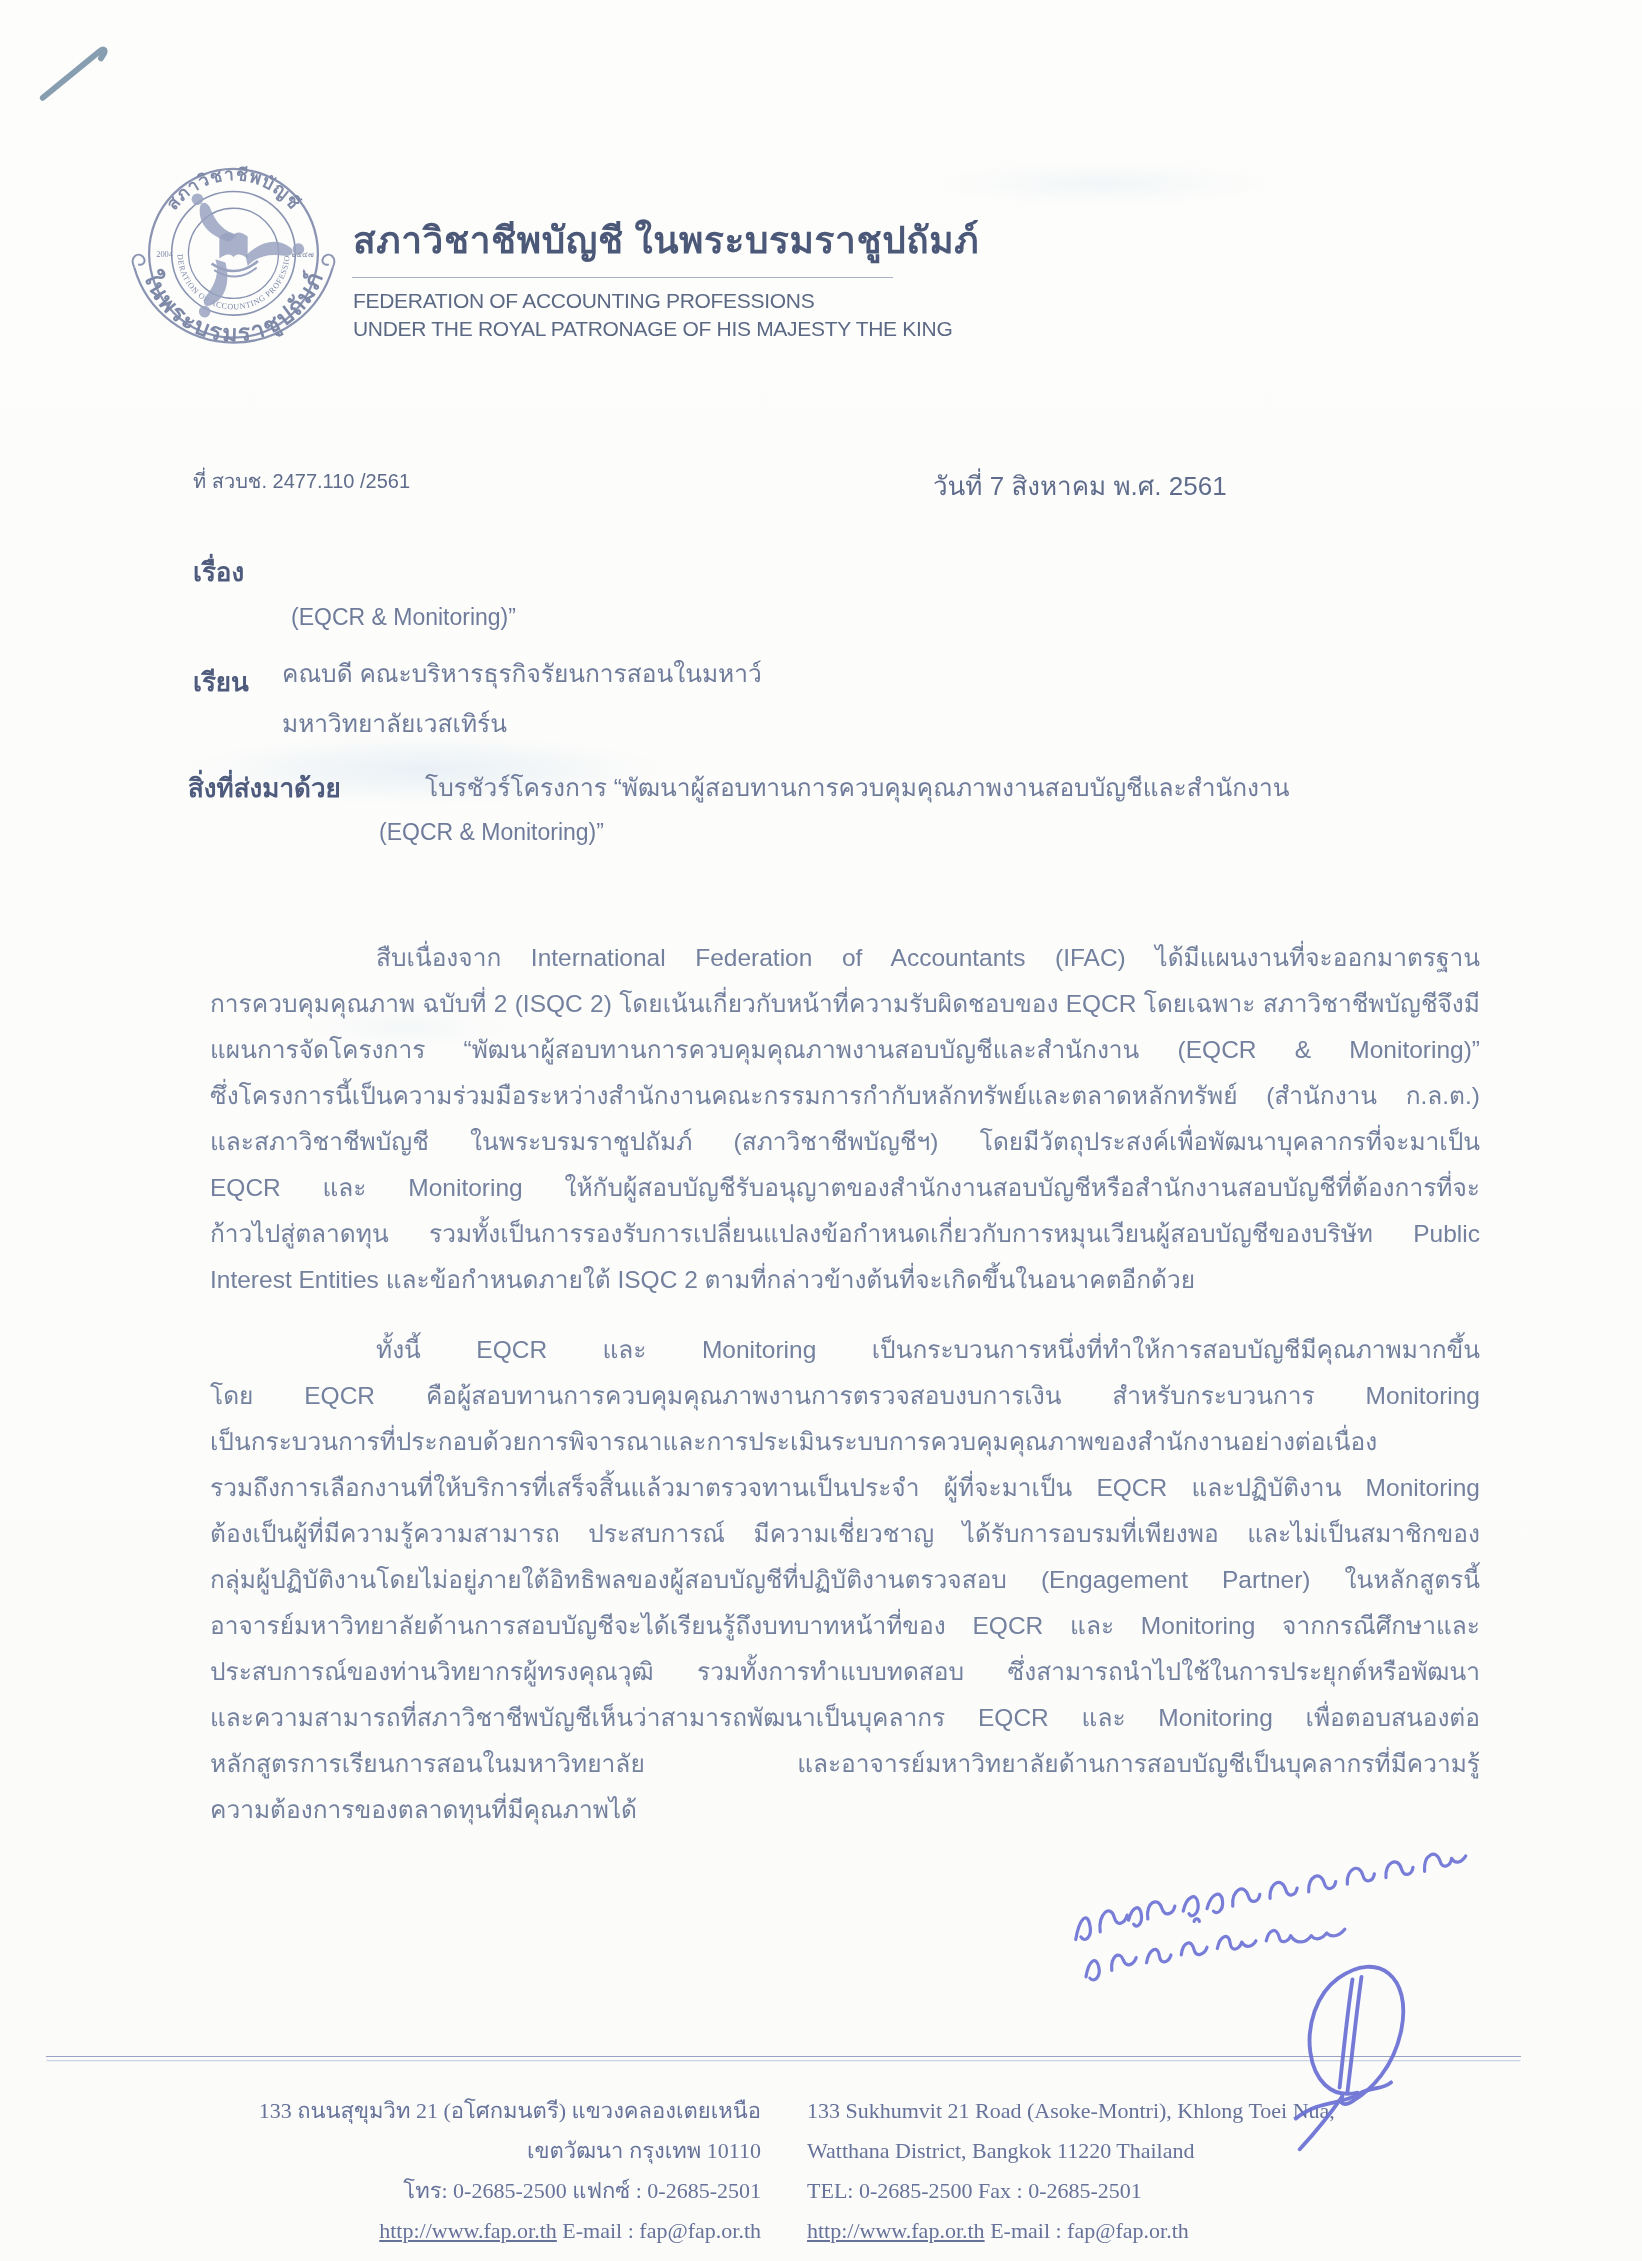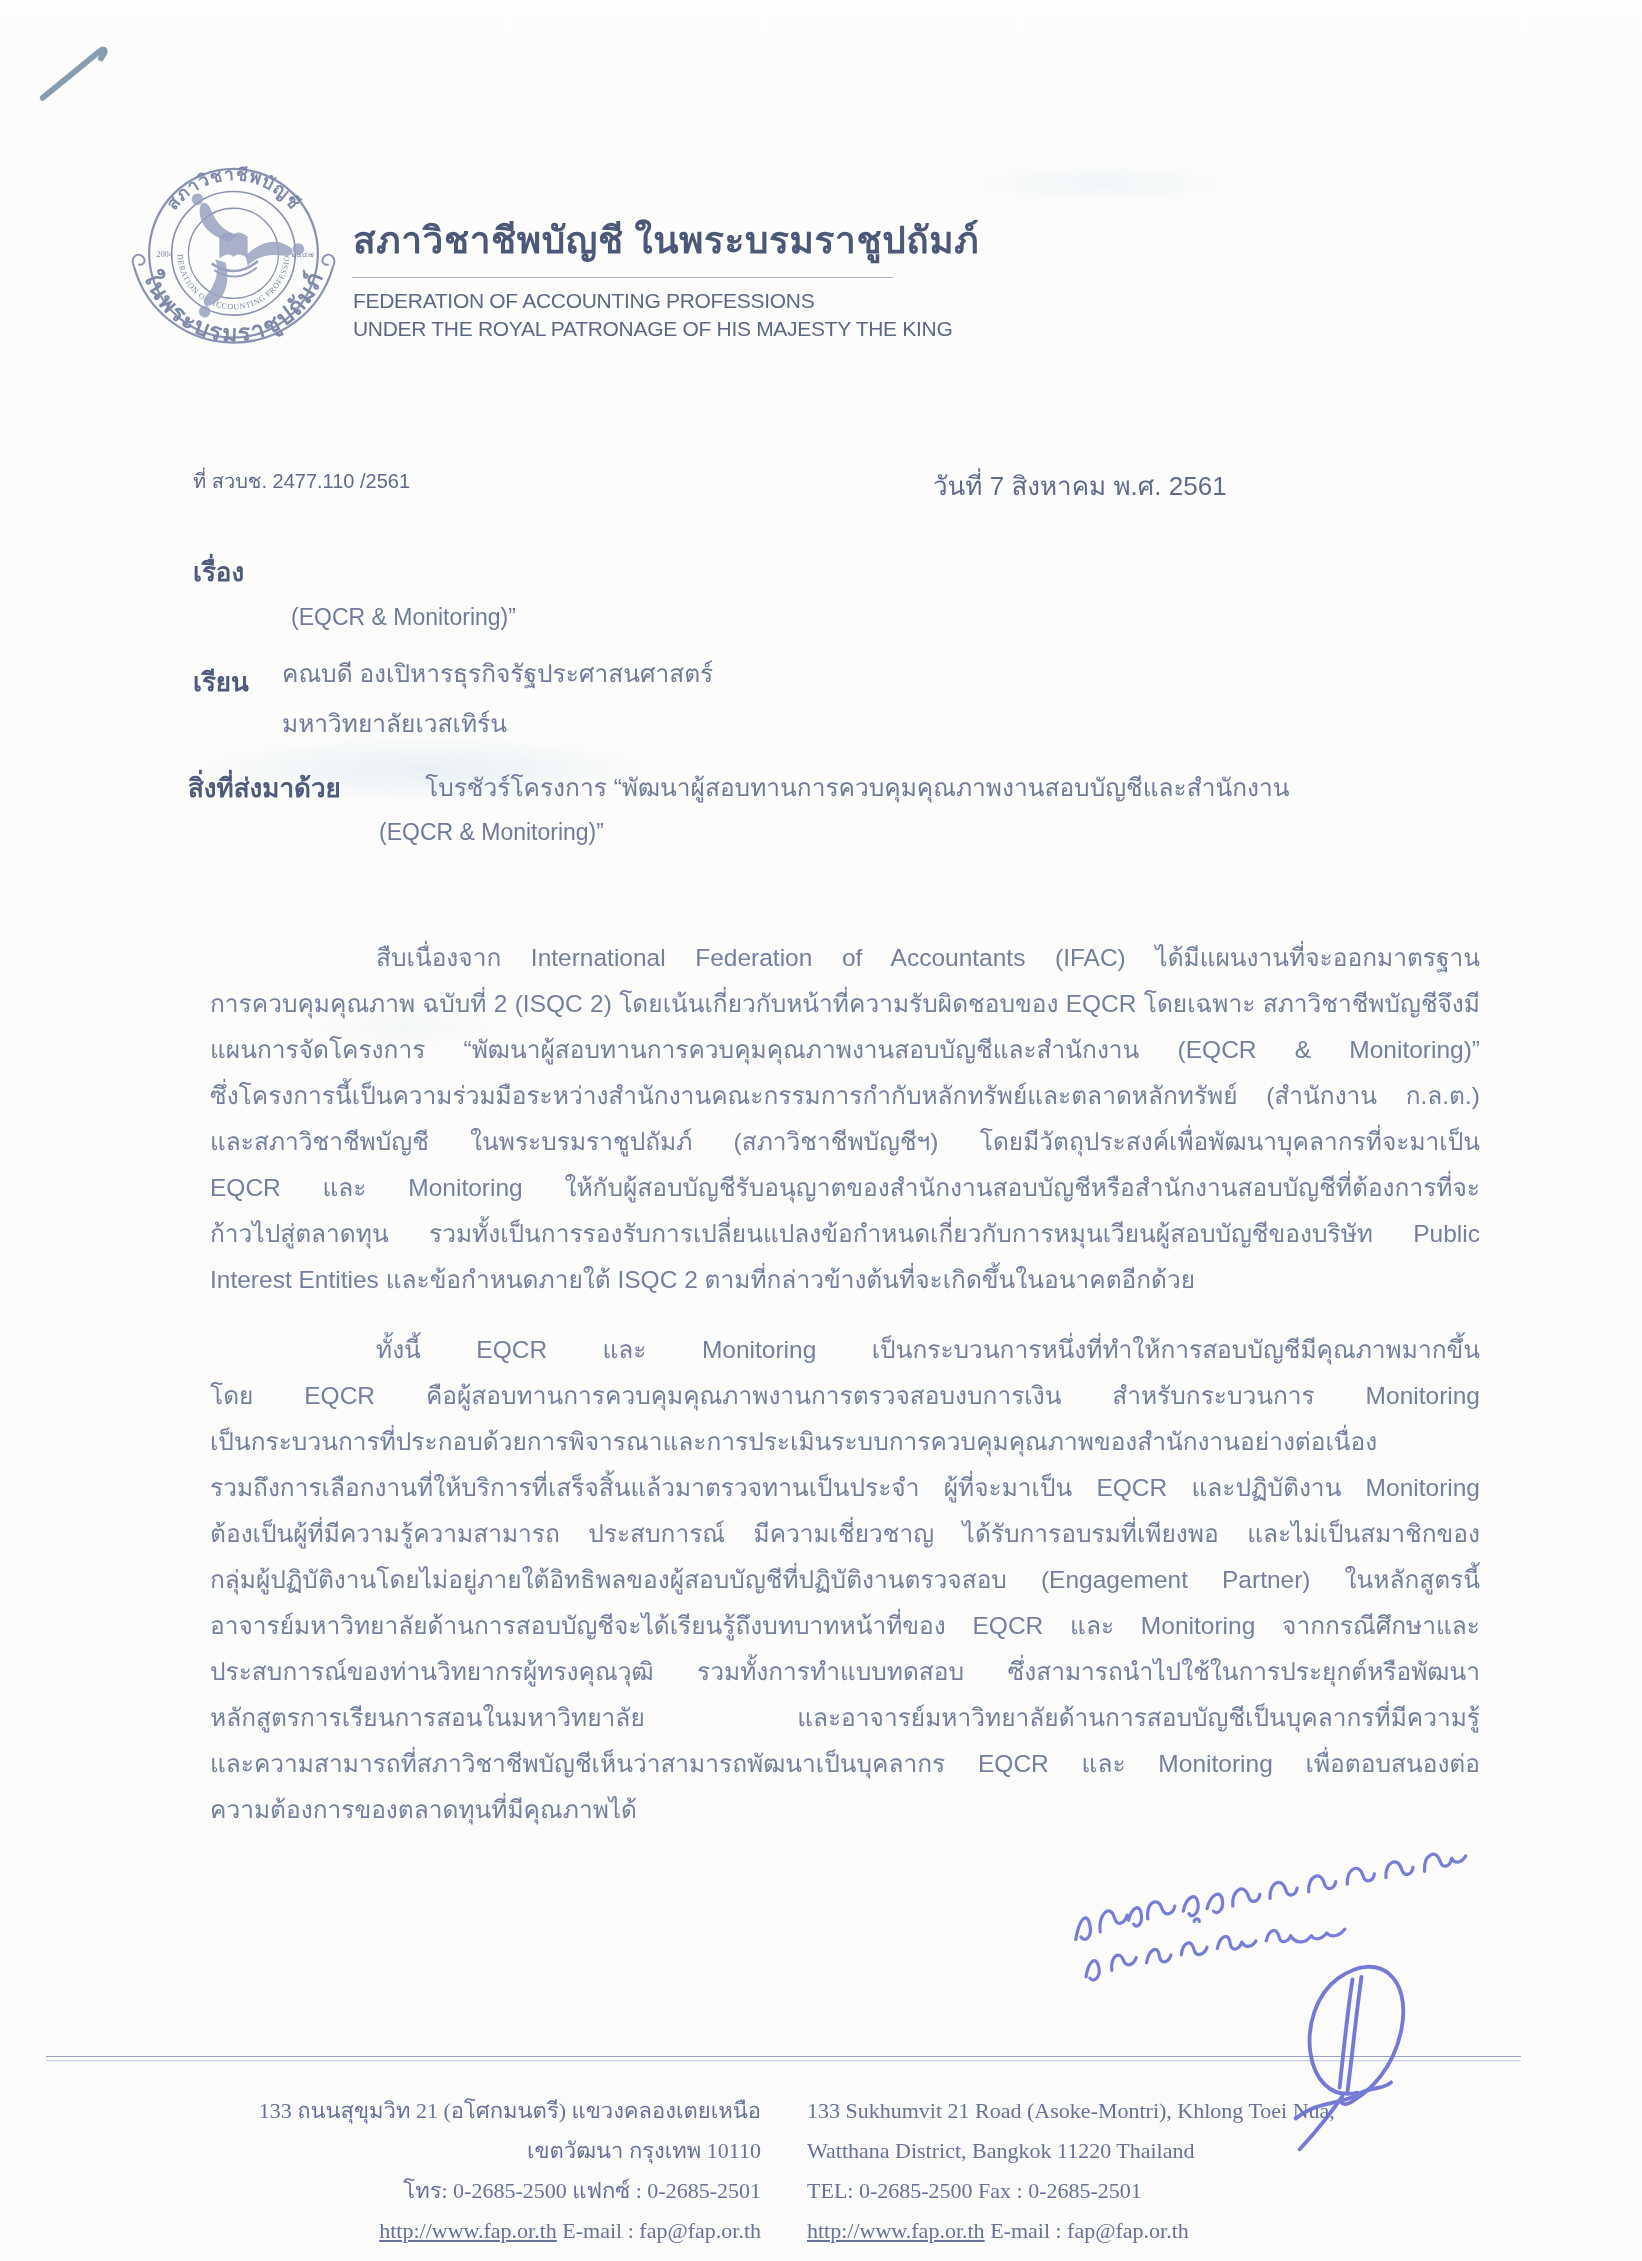--- a/index.html
+++ b/index.html
@@ -107,21 +107,21 @@
   <div class="org-en1">FEDERATION OF ACCOUNTING PROFESSIONS</div>
   <div class="org-en2">UNDER THE ROYAL PATRONAGE OF HIS MAJESTY THE KING</div>
 
   <div class="ref-no">ที่ สวบช. 2477.110 /2561</div>
   <div class="date">วันที่ 7 สิงหาคม พ.ศ. 2561</div>
 
   <div class="lbl" style="left:193px;top:551px;">เรื่อง</div>
   <div class="val" style="left:291px;top:604px;font-size:23px;">(EQCR &amp; Monitoring)”</div>
 
   <div class="lbl" style="left:193px;top:661px;">เรียน</div>
-  <div class="val" style="left:282px;top:654px;">คณบดี องเปิหารธุรกิจรัฐประศาสนศาสตร์</div>
+  <div class="val" style="left:282px;top:654px;">คณบดี คณะบริหารธุรกิจรัยนการสอนในมหาว์</div>
   <div class="val" style="left:282px;top:704px;">มหาวิทยาลัยเวสเทิร์น</div>
 
   <div class="lbl" style="left:188px;top:767px;">สิ่งที่ส่งมาด้วย</div>
   <div class="val" style="left:425px;top:768px;">โบรชัวร์โครงการ “พัฒนาผู้สอบทานการควบคุมคุณภาพงานสอบบัญชีและสำนักงาน</div>
   <div class="val" style="left:379px;top:819px;font-size:23px;">(EQCR &amp; Monitoring)”</div>
 
   <div class="para" style="top:935px;">
     <div class="ln fill indent">สืบเนื่องจาก  International  Federation  of  Accountants  (IFAC)  ได้มีแผนงานที่จะออกมาตรฐาน</div>
     <div class="ln fill">การควบคุมคุณภาพ ฉบับที่ 2 (ISQC 2) โดยเน้นเกี่ยวกับหน้าที่ความรับผิดชอบของ EQCR โดยเฉพาะ สภาวิชาชีพบัญชีจึงมี</div>
     <div class="ln fill">แผนการจัดโครงการ “พัฒนาผู้สอบทานการควบคุมคุณภาพงานสอบบัญชีและสำนักงาน (EQCR &amp; Monitoring)”</div>
@@ -134,22 +134,22 @@
 
   <div class="para" style="top:1327px;">
     <div class="ln fill indent">ทั้งนี้ EQCR และ Monitoring เป็นกระบวนการหนึ่งที่ทำให้การสอบบัญชีมีคุณภาพมากขึ้น</div>
     <div class="ln fill">โดย EQCR  คือผู้สอบทานการควบคุมคุณภาพงานการตรวจสอบงบการเงิน สำหรับกระบวนการ Monitoring</div>
     <div class="ln fill">เป็นกระบวนการที่ประกอบด้วยการพิจารณาและการประเมินระบบการควบคุมคุณภาพของสำนักงานอย่างต่อเนื่อง</div>
     <div class="ln fill">รวมถึงการเลือกงานที่ให้บริการที่เสร็จสิ้นแล้วมาตรวจทานเป็นประจำ ผู้ที่จะมาเป็น EQCR และปฏิบัติงาน Monitoring</div>
     <div class="ln fill">ต้องเป็นผู้ที่มีความรู้ความสามารถ ประสบการณ์ มีความเชี่ยวชาญ ได้รับการอบรมที่เพียงพอ และไม่เป็นสมาชิกของ</div>
     <div class="ln fill">กลุ่มผู้ปฏิบัติงานโดยไม่อยู่ภายใต้อิทธิพลของผู้สอบบัญชีที่ปฏิบัติงานตรวจสอบ (Engagement Partner) ในหลักสูตรนี้</div>
     <div class="ln fill">อาจารย์มหาวิทยาลัยด้านการสอบบัญชีจะได้เรียนรู้ถึงบทบาทหน้าที่ของ EQCR และ Monitoring จากกรณีศึกษาและ</div>
     <div class="ln fill">ประสบการณ์ของท่านวิทยากรผู้ทรงคุณวุฒิ รวมทั้งการทำแบบทดสอบ ซึ่งสามารถนำไปใช้ในการประยุกต์หรือพัฒนา</div>
+    <div class="ln fill">และความสามารถที่สภาวิชาชีพบัญชีเห็นว่าสามารถพัฒนาเป็นบุคลากร EQCR  และ Monitoring  เพื่อตอบสนองต่อ</div>
     <div class="ln fill">หลักสูตรการเรียนการสอนในมหาวิทยาลัย และอาจารย์มหาวิทยาลัยด้านการสอบบัญชีเป็นบุคลากรที่มีความรู้</div>
-    <div class="ln fill">และความสามารถที่สภาวิชาชีพบัญชีเห็นว่าสามารถพัฒนาเป็นบุคลากร EQCR  และ Monitoring  เพื่อตอบสนองต่อ</div>
     <div class="ln plain">ความต้องการของตลาดทุนที่มีคุณภาพได้</div>
   </div>
 
   <svg class="abs" style="left:1050px;top:1817px;z-index:3;" width="502" height="348" viewBox="0 0 780 540">
     <g class="ink" stroke-width="5" opacity="0.9">
       <path d="M40,190 C46,156 58,146 62,168 C66,186 54,196 48,186"></path>
       <path d="M78,178 C74,150 94,134 100,156 C104,170 116,166 120,152"></path>
       <path d="M122,160 C128,138 140,134 142,152 C144,166 134,174 130,166"></path>
       <path d="M152,158 C148,132 168,122 174,142 C178,156 192,150 194,138"></path>
       <path d="M207,146 C212,122 228,116 230,134 C232,150 220,158 216,150"></path>

